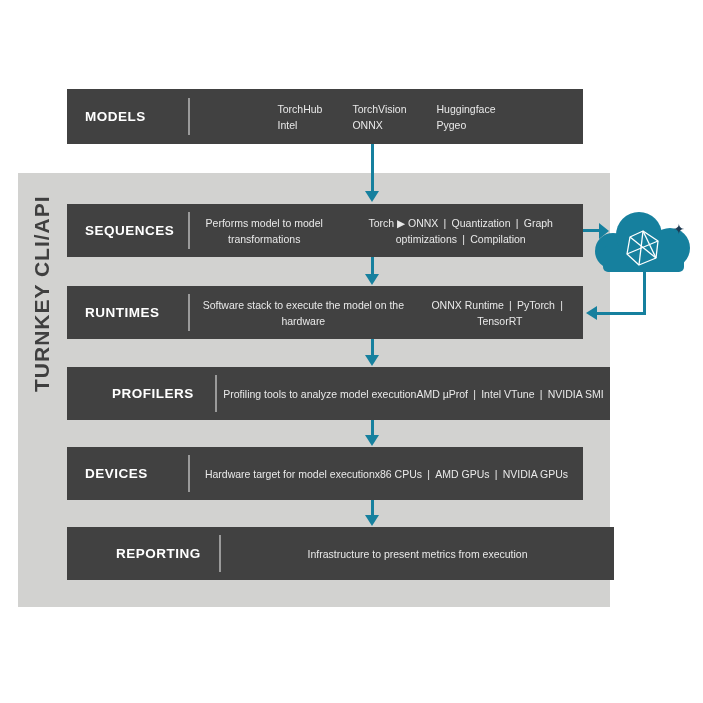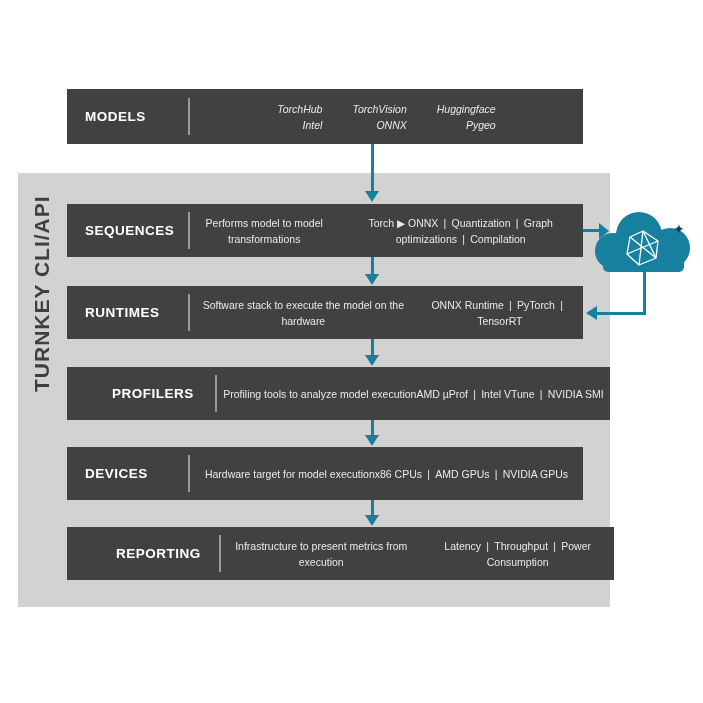--- a/index.html
+++ b/index.html
@@ -31,21 +31,21 @@
   .box-divider{
     width:2px;height:68%;background:#9a9a9a;flex:none;
   }
   .box-desc{
     flex:1;display:flex;align-items:center;justify-content:center;
     font-size:10.5px;line-height:16px;color:#e9e9e9;text-align:center;
   }
   .models-box{top:89px;height:55px;}
   .models-cols{
     flex:1;display:flex;justify-content:center;gap:30px;
-    font-size:10.5px;line-height:16px;color:#e9e9e9;text-align:right;font-style:italic;
+    font-size:10.5px;line-height:16px;color:#e9e9e9;text-align:left;
   }
   .models-col{display:flex;flex-direction:column;}
   .row-0{top:204px;height:53px;}
   .row-1{top:286px;height:53px;}
   .row-2{top:367px;height:53px;padding-left:27px;}
   .row-3{top:447px;height:53px;}
   .row-4{top:527px;height:53px;padding-left:31px;}
   
   .vline,.hline{position:absolute;background:#16809e;z-index:1;}
   .vline{width:3px;}
@@ -136,21 +136,20 @@
       <span>Hardware target for model execution</span>
       <span>x86 CPUs | AMD GPUs | NVIDIA GPUs</span>
     </div>
   </div>
 
   <div class="box row-4">
     <span class="box-label">REPORTING</span>
     <span class="box-divider"></span>
     <div class="box-desc">
       <span>Infrastructure to present metrics from execution</span>
-      <span>Latency | Throughput | Power Consumption</span>
     </div>
   </div>
 
   <div class="vline" style="left:371px;top:144px;height:48px;"></div>
   <div class="head-down" style="left:365px;top:191px;"></div>
 
   <div class="vline" style="left:371px;top:257px;height:18px;"></div>
   <div class="head-down" style="left:365px;top:274px;"></div>
 
   <div class="vline" style="left:371px;top:339px;height:17px;"></div>

